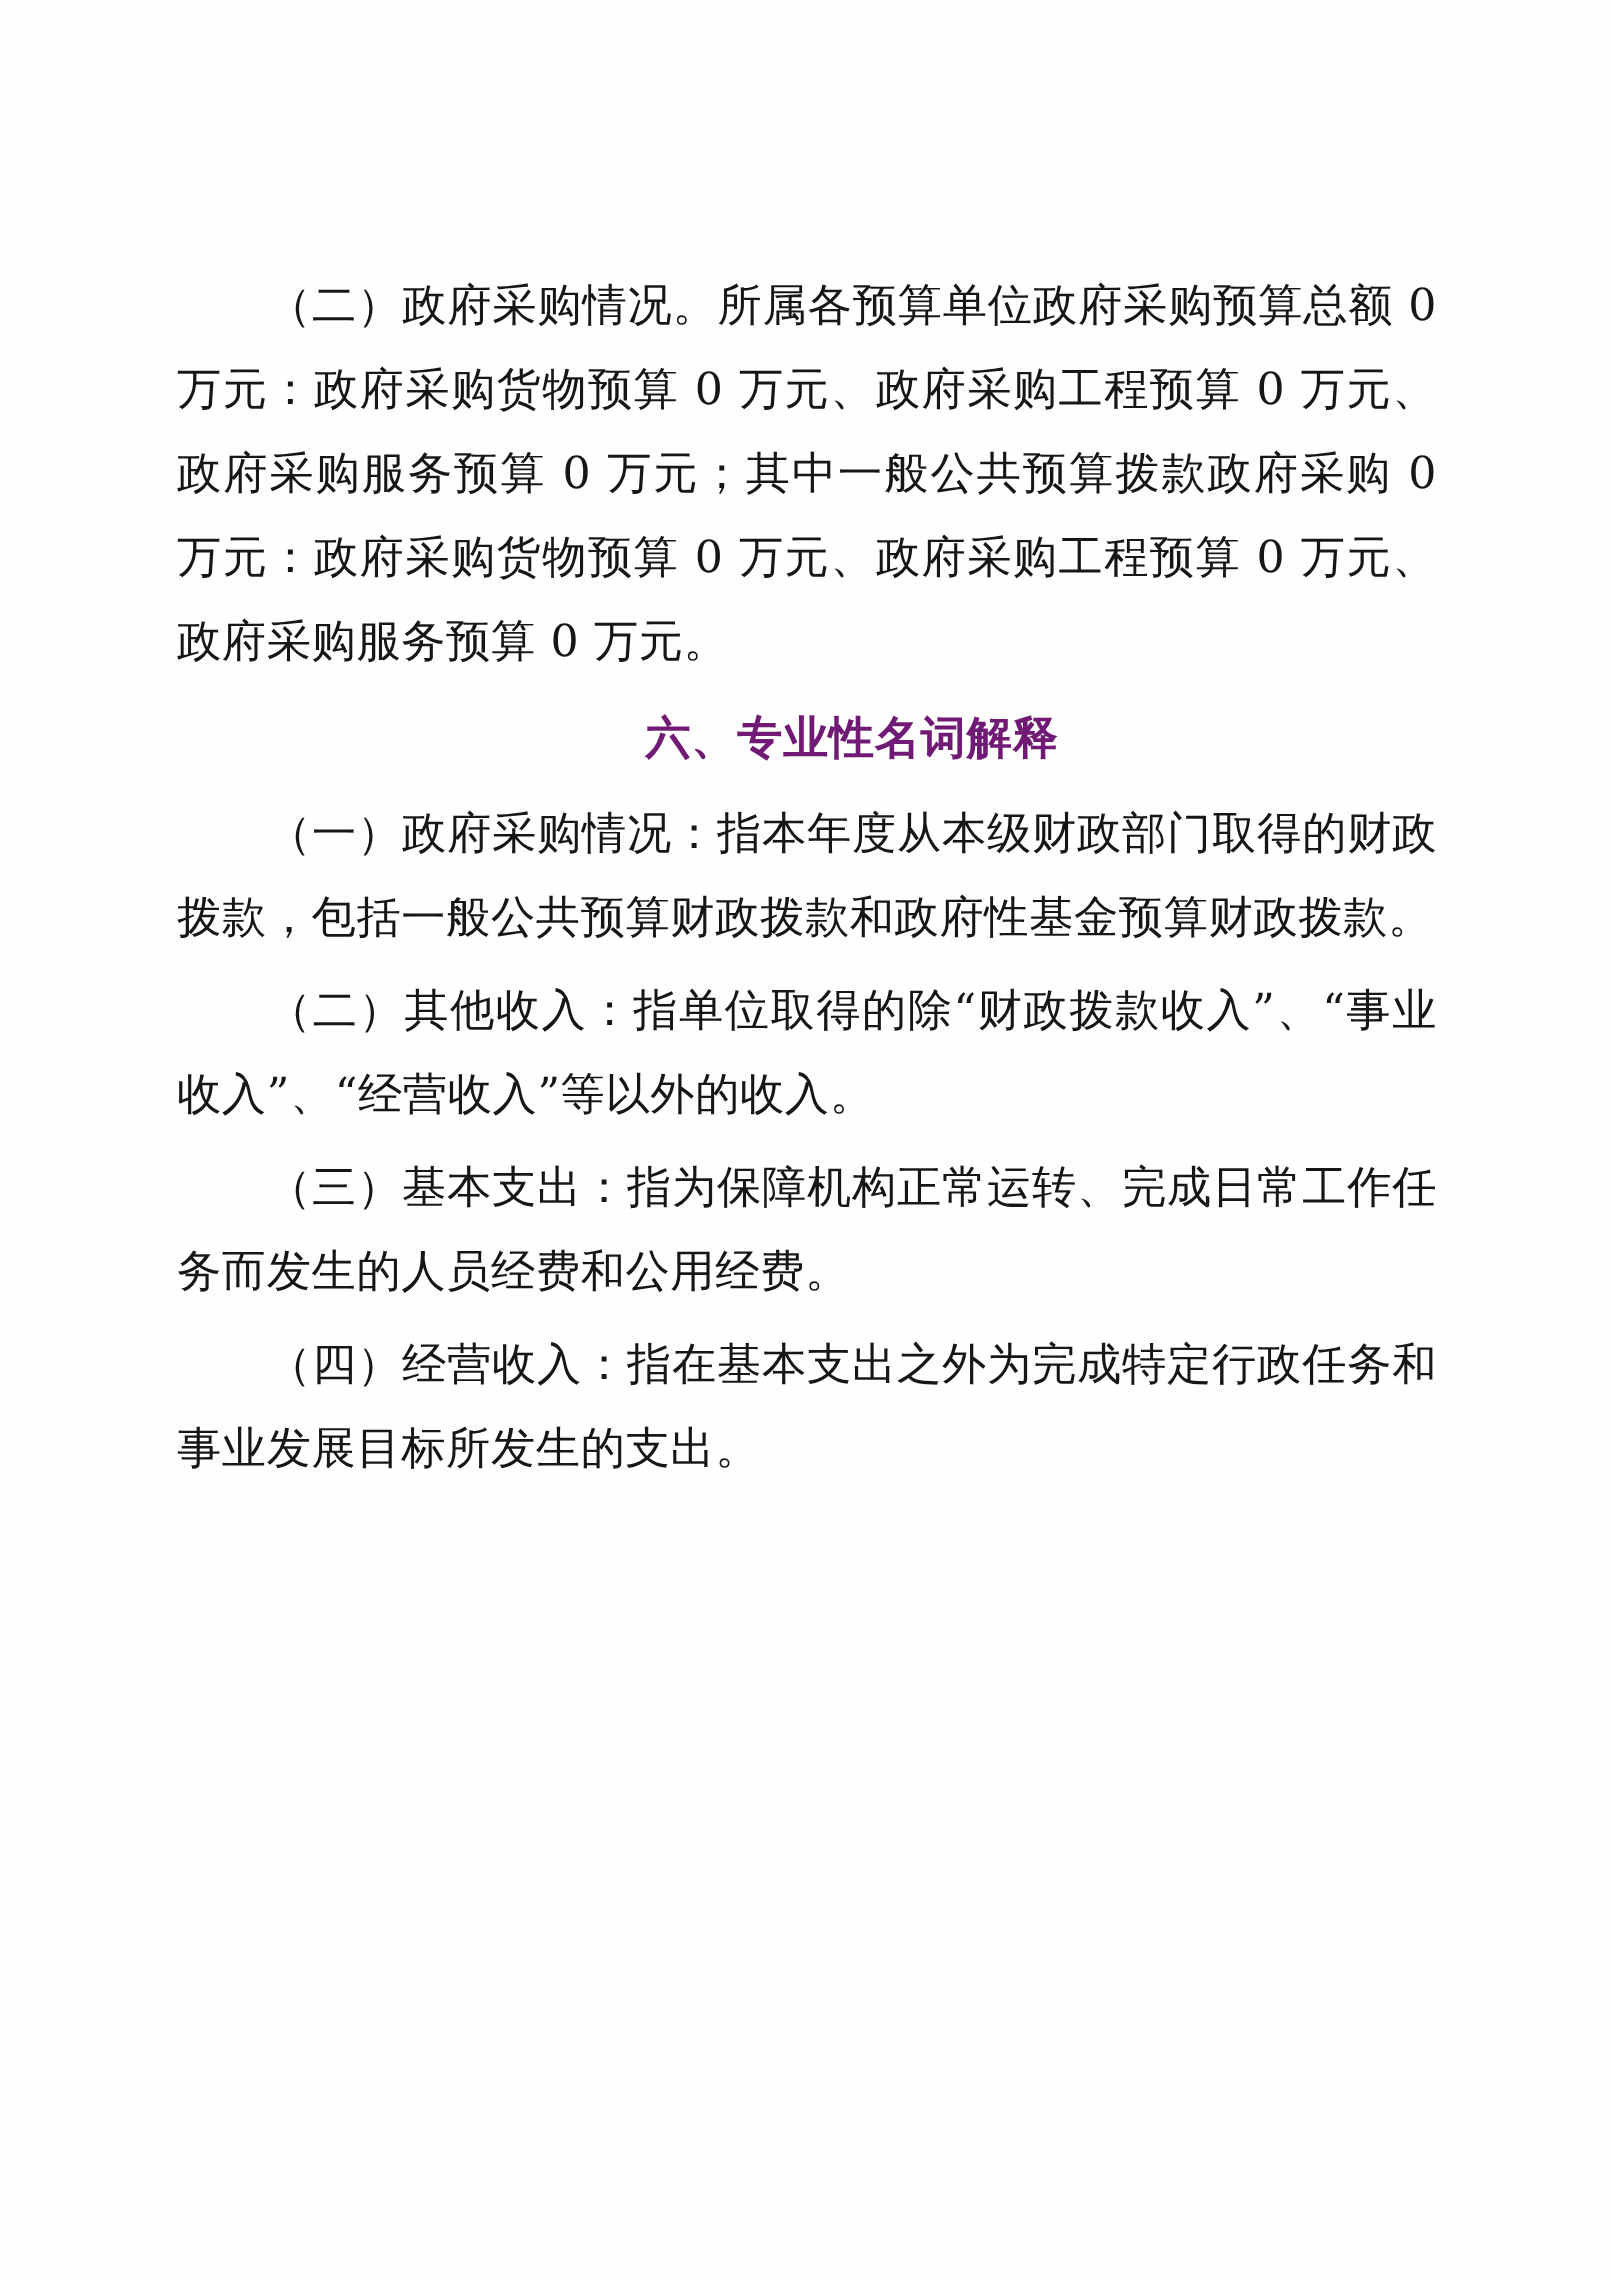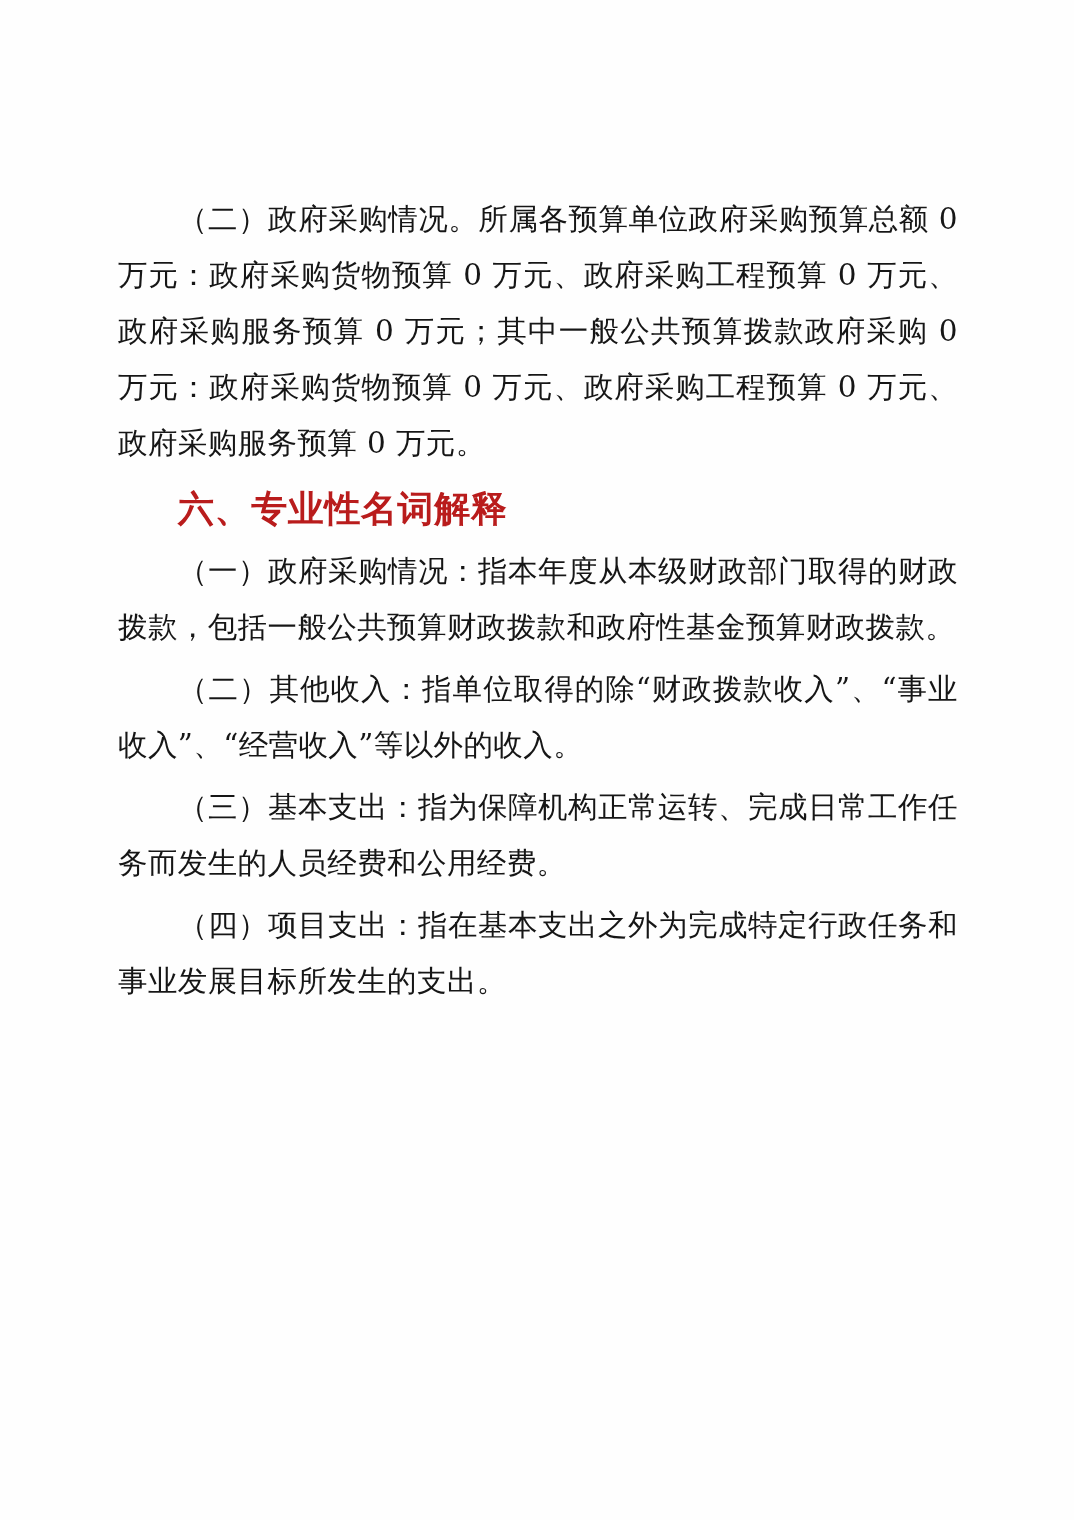--- a/index.html
+++ b/index.html
@@ -17,42 +17,43 @@
     width: 1074px;
     height: 1520px;
     margin: 0 auto;
     background: #fefefe;
     overflow: hidden;
     box-sizing: border-box;
   }
   .content {
     position: absolute;
     left: 118px;
-    top: 191px;
+    top: 175px;
     width: 840px;
   }
   p.para {
     margin: 0 0 6px 0;
     font-size: 29.5px;
     line-height: 56px;
     text-align: justify;
     text-justify: inter-ideograph;
     text-indent: 60px;
     letter-spacing: 0.4px;
     color: #161616;
   }
   h2.heading {
     margin: 10px 0 6px 0;
-    font-size: 36px;
+    font-size: 30px;
     line-height: 56px;
     font-weight: bold;
     text-indent: 60px;
     letter-spacing: 0.6px;
     font-family: "DejaVu Sans", "Liberation Sans", sans-serif;
-    color: #b91c1c;
+    color: #701a75;
+    text-align: center;
   }
 </style>
 </head>
 <body>
 
 <div class="page">
   <div class="content">
 
     <p class="para">（二）政府采购情况。所属各预算单位政府采购预算总额 0 万元：政府采购货物预算 0 万元、政府采购工程预算 0 万元、政府采购服务预算 0 万元；其中一般公共预算拨款政府采购 0 万元：政府采购货物预算 0 万元、政府采购工程预算 0 万元、政府采购服务预算 0 万元。</p>
 
@@ -60,16 +61,16 @@
 
 
     <h2 class="heading">六、专业性名词解释</h2>
 
     <p class="para">（一）政府采购情况：指本年度从本级财政部门取得的财政拨款，包括一般公共预算财政拨款和政府性基金预算财政拨款。</p>
 
     <p class="para">（二）其他收入：指单位取得的除“财政拨款收入”、“事业收入”、“经营收入”等以外的收入。</p>
 
     <p class="para">（三）基本支出：指为保障机构正常运转、完成日常工作任务而发生的人员经费和公用经费。</p>
 
-    <p class="para">（四）项目支出：指在基本支出之外为完成特定行政任务和事业发展目标所发生的支出。</p>
+    <p class="para">（四）经营收入：指在基本支出之外为完成特定行政任务和事业发展目标所发生的支出。</p>
 
   </div>
 </div>
 
 </body></html>

